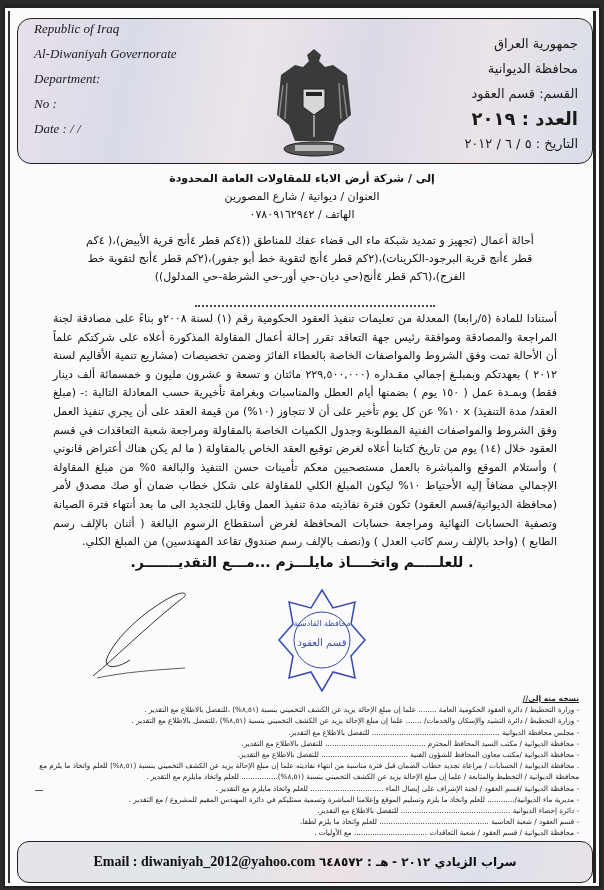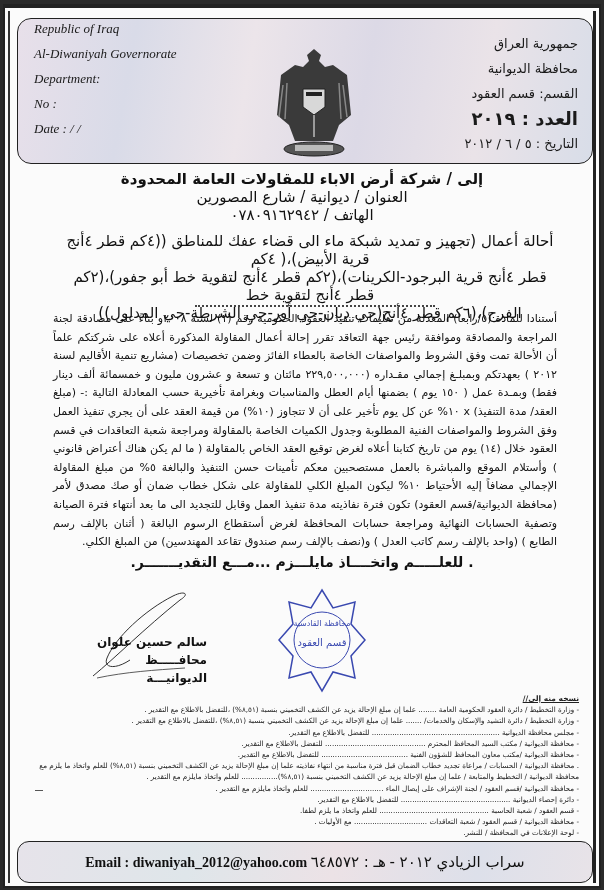--- a/index.html
+++ b/index.html
@@ -14,41 +14,41 @@
     position: absolute; left: 12px; top: 10px; width: 576px; height: 146px;
     border: 1.5px solid #222; border-radius: 14px;
     background: linear-gradient(100deg, #e8e0ea 0%, #d9dbe8 20%, #ece5ea 40%, #dcd9e6 60%, #eae3e8 80%, #d8dde8 100%);
   }
   .hdr-left { position: absolute; left: 16px; top: 0; font-family: "Liberation Serif", serif; font-style: italic; font-size: 13px; color: #1a1a1a; }
   .hdr-left div { height: 25px; line-height: 20px; }
   .hdr-right { position: absolute; right: 14px; top: 14px; font-family: "DejaVu Sans", sans-serif; font-size: 13px; direction: rtl; text-align: right; color: #1a1a1a; }
   .hdr-right div { height: 25px; line-height: 22px; }
   .hdr-right .big { font-size: 18px; font-weight: bold; }
   .eagle { position: absolute; left: 255px; top: 26px; width: 82px; height: 118px; }
-  .body-text { position: absolute; left: 40px; right: 40px; direction: rtl; text-align: center; font-family: "DejaVu Sans", sans-serif; font-size: 15px; line-height: 18px; }
+  .body-text { position: absolute; left: 40px; right: 40px; direction: rtl; text-align: center; font-family: "DejaVu Sans", sans-serif; font-size: 11px; line-height: 18px; }
   .addr { top: 162px; }
   .subject { top: 224px; left: 60px; right: 44px; }
   .dots { position: absolute; left: 190px; width: 240px; top: 297px; border-top: 2px dotted #444; }
   .para { position: absolute; left: 48px; right: 42px; top: 302px; direction: rtl; text-align: justify; font-size: 11px; line-height: 18.6px; text-align-last: right; }
   .closing { position: absolute; left: 0; right: 0; top: 546px; text-align: center; direction: rtl; font-size: 14px; font-weight: bold; }
   .sign { position: absolute; left: 82px; top: 625px; direction: rtl; text-align: right; font-size: 12px; font-weight: bold; line-height: 18px; width: 120px; }
   .sig-scribble { position: absolute; left: 80px; top: 580px; width: 110px; height: 95px; }
   .stamp { position: absolute; left: 272px; top: 580px; width: 90px; height: 105px; }
   .cc { position: absolute; left: 34px; right: 20px; top: 685px; direction: rtl; text-align: right; font-size: 7.2px; line-height: 11.2px; color: #222; }
   .cc .cc-title { font-weight: bold; text-decoration: underline; font-size: 7.5px; }
   .cc .row { white-space: nowrap; overflow: hidden; }
   .footer-box {
     position: absolute; left: 12px; top: 833px; width: 576px; height: 42px;
     border: 1.5px solid #222; border-radius: 12px;
     background: linear-gradient(100deg, #e6e3ea 0%, #dfe6ea 30%, #ece2e6 55%, #dde0ea 80%, #e8e3e8 100%);
     text-align: center; line-height: 40px;
     font-family: "Liberation Serif", serif; font-size: 14px; font-weight: bold; color: #111;
   }
   .footer-box .email { }
-  .footer-box .ar { font-family: "DejaVu Sans", sans-serif; font-weight: normal; font-size: 15px; direction: rtl; unicode-bidi: embed; }
+  .footer-box .ar { font-family: "DejaVu Sans", sans-serif; font-weight: bold; font-size: 12px; direction: rtl; unicode-bidi: embed; }
   .pen-mark { position: absolute; left: 30px; top: 782px; width: 8px; border-top: 1px solid #555; }
 </style>
 </head>
 <body>
 
 <div class="page">
   <div class="inner-frame"></div>
 
   <div class="header-box">
     <div class="hdr-left">
@@ -93,42 +93,39 @@
   <div class="dots"></div>
 
   <div class="para">أستنادا للمادة (٥/رابعا) المعدلة من تعليمات تنفيذ العقود الحكومية رقم (١) لسنة ٢٠٠٨و بناءً على مصادقة لجنة المراجعة والمصادقة وموافقة رئيس جهة التعاقد تقرر إحالة أعمال المقاولة المذكورة أعلاه على شركتكم علماً أن الأحالة تمت وفق الشروط والمواصفات الخاصة بالعطاء الفائز وضمن تخصيصات (مشاريع تنمية الأقاليم لسنة ٢٠١٢ ) بعهدتكم وبمبلـغ إجمالي مقـداره (٢٢٩,٥٠٠,٠٠٠ مائتان و تسعة و عشرون مليون و خمسمائة ألف دينار فقط) وبمـدة عمل ( ١٥٠ يوم ) بضمنها أيام العطل والمناسبات وبغرامة تأخيرية حسب المعادلة التالية :- (مبلغ العقد/ مدة التنفيذ) x ١٠% عن كل يوم تأخير على أن لا تتجاوز (١٠%) من قيمة العقد على أن يجري تنفيذ العمل وفق الشروط والمواصفات الفنية المطلوبة وجدول الكميات الخاصة بالمقاولة ومراجعة شعبة التعاقدات في قسم العقود خلال (١٤) يوم من تاريخ كتابنا أعلاه لغرض توقيع العقد الخاص بالمقاولة ( ما لم يكن هناك أعتراض قانوني ) وأستلام الموقع والمباشرة بالعمل مستصحبين معكم تأمينات حسن التنفيذ والبالغة ٥% من مبلغ المقاولة الإجمالي مضافاً إليه الأحتياط ١٠% ليكون المبلغ الكلي للمقاولة على شكل خطاب ضمان أو صك مصدق لأمر (محافظة الديوانية/قسم العقود) تكون فترة نفاذيته مدة تنفيذ العمل وقابل للتجديد الى ما بعد أنتهاء فترة الصيانة وتصفية الحسابات النهائية ومراجعة حسابات المحافظة لغرض أستقطاع الرسوم البالغة ( أثنان بالإلف رسم الطابع ) (واحد بالإلف رسم كاتب العدل ) و(نصف بالإلف رسم صندوق تقاعد المهندسين) من المبلغ الكلي.</div>
 
   <div class="closing">. للعلـــــم واتخــــاذ مايلـــزم ...مـــع التقديـــــــر.</div>
 
   <svg class="sig-scribble" viewBox="0 0 110 95">
     <path d="M8 88 C 30 70, 60 40, 95 12 C 105 6, 100 2, 88 8 C 60 22, 30 50, 22 70 C 18 80, 30 82, 45 72" fill="none" stroke="#333" stroke-width="1"></path>
     <path d="M12 90 C 40 84, 70 82, 100 80" fill="none" stroke="#333" stroke-width="0.8"></path>
   </svg>
-  <div class="sign">
-    <div>سالم حسين علوان</div>
-    <div>محافـــــظ الديوانيـــة</div>
-  </div>
 
   <svg class="stamp" viewBox="0 0 90 105">
     <polygon points="45,2 56,20 78,14 74,36 88,52 74,68 78,90 56,84 45,103 34,84 12,90 16,68 2,52 16,36 12,14 34,20" fill="none" stroke="#3a49b0" stroke-width="1.5"></polygon>
     <circle cx="45" cy="52" r="28" fill="none" stroke="#3a49b0" stroke-width="1"></circle>
     <text x="45" y="38" text-anchor="middle" font-size="8" fill="#3a49b0" font-family="DejaVu Sans, sans-serif">محافظة القادسية</text>
     <text x="45" y="58" text-anchor="middle" font-size="10" fill="#3a49b0" font-family="DejaVu Sans, sans-serif">قسم العقود</text>
   </svg>
 
   <div class="cc">
     <div class="cc-title">نسخه منه إلى//</div>
     <div class="row">- وزارة التخطيط / دائرة العقود الحكومية العامة ........ علما إن مبلغ الإحالة يزيد عن الكشف التخميني بنسبة (٨,٥١%) ،للتفضل بالاطلاع مع التقدير .</div>
     <div class="row">- وزارة التخطيط / دائرة التشيد والإسكان والخدمات/ ....... علما إن مبلغ الإحالة يزيد عن الكشف التخميني بنسبة (٨,٥١%) ،للتفضل بالاطلاع مع التقدير .</div>
     <div class="row">- مجلس محافظة الديوانية ........................................................ للتفضل بالاطلاع مع التقدير.</div>
     <div class="row">- محافظة الديوانية / مكتب السيد المحافظ المحترم ............................................ للتفضل بالاطلاع مع التقدير.</div>
     <div class="row">- محافظة الديوانية /مكتب معاون المحافظ للشؤون الفنية ...................................... للتفضل بالاطلاع مع التقدير.</div>
     <div class="row">. محافظة الديوانية / الحسابات / مراعاة تجديد خطاب الضمان قبل فترة مناسبة من انتهاء نفاذيته علما إن مبلغ الإحالة يزيد عن الكشف التخميني بنسبة (٨,٥١%) للعلم واتخاذ ما يلزم مع التقدير .</div>
     <div class="row">محافظة الديوانية / التخطيط والمتابعة / علما إن مبلغ الإحالة يزيد عن الكشف التخميني بنسبة (٨,٥١%)................ للعلم واتخاذ مايلزم مع التقدير .</div>
     <div class="row">- محافظة الديوانية /قسم العقود / لجنة الإشراف على إيصال الماء ................................ للعلم واتخاذ مايلزم مع التقدير .</div>
+    <div class="row">- مديرية ماء الديوانية/............ للعلم واتخاذ ما يلزم وتسليم الموقع وإعلامنا المباشرة وتسمية ممثليكم في دائرة المهندس المقيم للمشروع / مع التقدير .</div>
     <div class="row">- دائرة إحصاء الديوانية ................................................ للتفضل بالاطلاع مع التقدير.</div>
     <div class="row">- قسم العقود / شعبة الحاسبة ................................................ للعلم واتخاذ ما يلزم لطفا.</div>
     <div class="row">- محافظة الديوانية / قسم العقود / شعبة التعاقدات ................................ مع الأوليات .</div>
     <div class="row">- لوحة الإعلانات في المحافظة / للنشر.</div>
   </div>
 
   <div class="pen-mark"></div>
 
   <div class="footer-box">
     <span>Email :</span>

